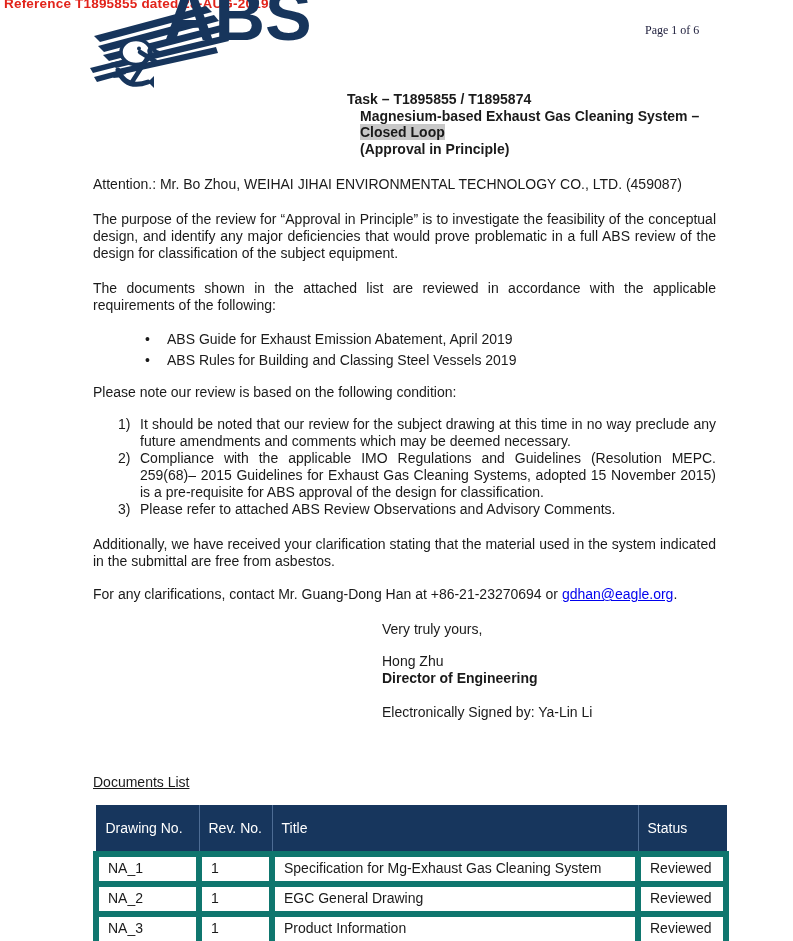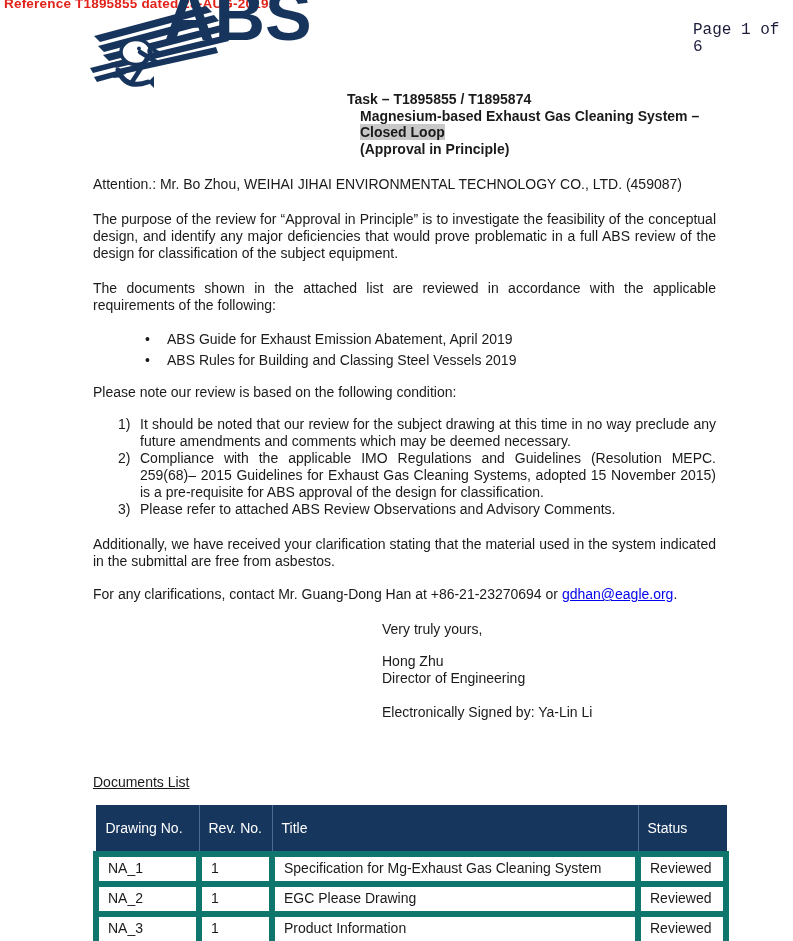--- a/index.html
+++ b/index.html
@@ -33,22 +33,22 @@
   .logo svg { position: absolute; left: 0; top: 0; }
   .logo .abs-word {
     position: absolute; left: 76px; top: 6px;
     font-size: 70px; font-weight: 700; letter-spacing: 0px;
     color: #17355c;
     font-family: "Liberation Sans", sans-serif;
   }
 
   .page-number {
     position: absolute; left: 645px; top: 22px;
-    font-family: Liberation Mono, monospace;
-    font-size: 16px; color: #1c1c3a; margin-left: 48px;
+    font-family: Liberation Serif, serif;
+    font-size: 12px; color: #1c1c3a;
   }
 
   
   .task-block { position: absolute; left: 347px; top: 91px; font-weight: 700; line-height: 16.5px; }
   .task-block .indent { margin-left: 13px; }
   .hl { background: #c8c8c8; }
 
   
   .blk { position: absolute; left: 93px; width: 623px; }
   .just { text-align: justify; }
@@ -63,21 +63,21 @@
   .ol-conds    { top: 416px; list-style: none; counter-reset: cnd; }
   .ol-conds li { padding-left: 47px; position: relative; counter-increment: cnd; text-align: justify; }
   .ol-conds li::before { content: counter(cnd) ")"; position: absolute; left: 25px; }
   .p-asbestos  { top: 536px; }
   .p-contact   { top: 586px; }
   .p-contact a { color: #0000ee; text-decoration: underline; cursor: pointer; }
 
   .sig { position: absolute; left: 382px; }
   .sig-closing { top: 621px; }
   .sig-name    { top: 653px; }
-  .sig-title   { top: 670px; }
+  .sig-title   { top: 670px; font-weight: bold; }
   .sig-esign   { top: 704px; }
 
   .docs-heading {
     position: absolute; left: 93px; top: 774px;
     text-decoration: underline;
   }
 
   
   .docs-table {
     position: absolute; left: 93px; top: 805px;
@@ -205,21 +205,21 @@
     <tbody>
         <tr>
           <td>NA_1</td>
           <td>1</td>
           <td>Specification for Mg-Exhaust Gas Cleaning System</td>
           <td>Reviewed</td>
         </tr>
         <tr>
           <td>NA_2</td>
           <td>1</td>
-          <td>EGC Please Drawing</td>
+          <td>EGC General Drawing</td>
           <td>Reviewed</td>
         </tr>
         <tr>
           <td>NA_3</td>
           <td>1</td>
           <td>Product Information</td>
           <td>Reviewed</td>
         </tr>
         <tr>
           <td>NA_4</td>

